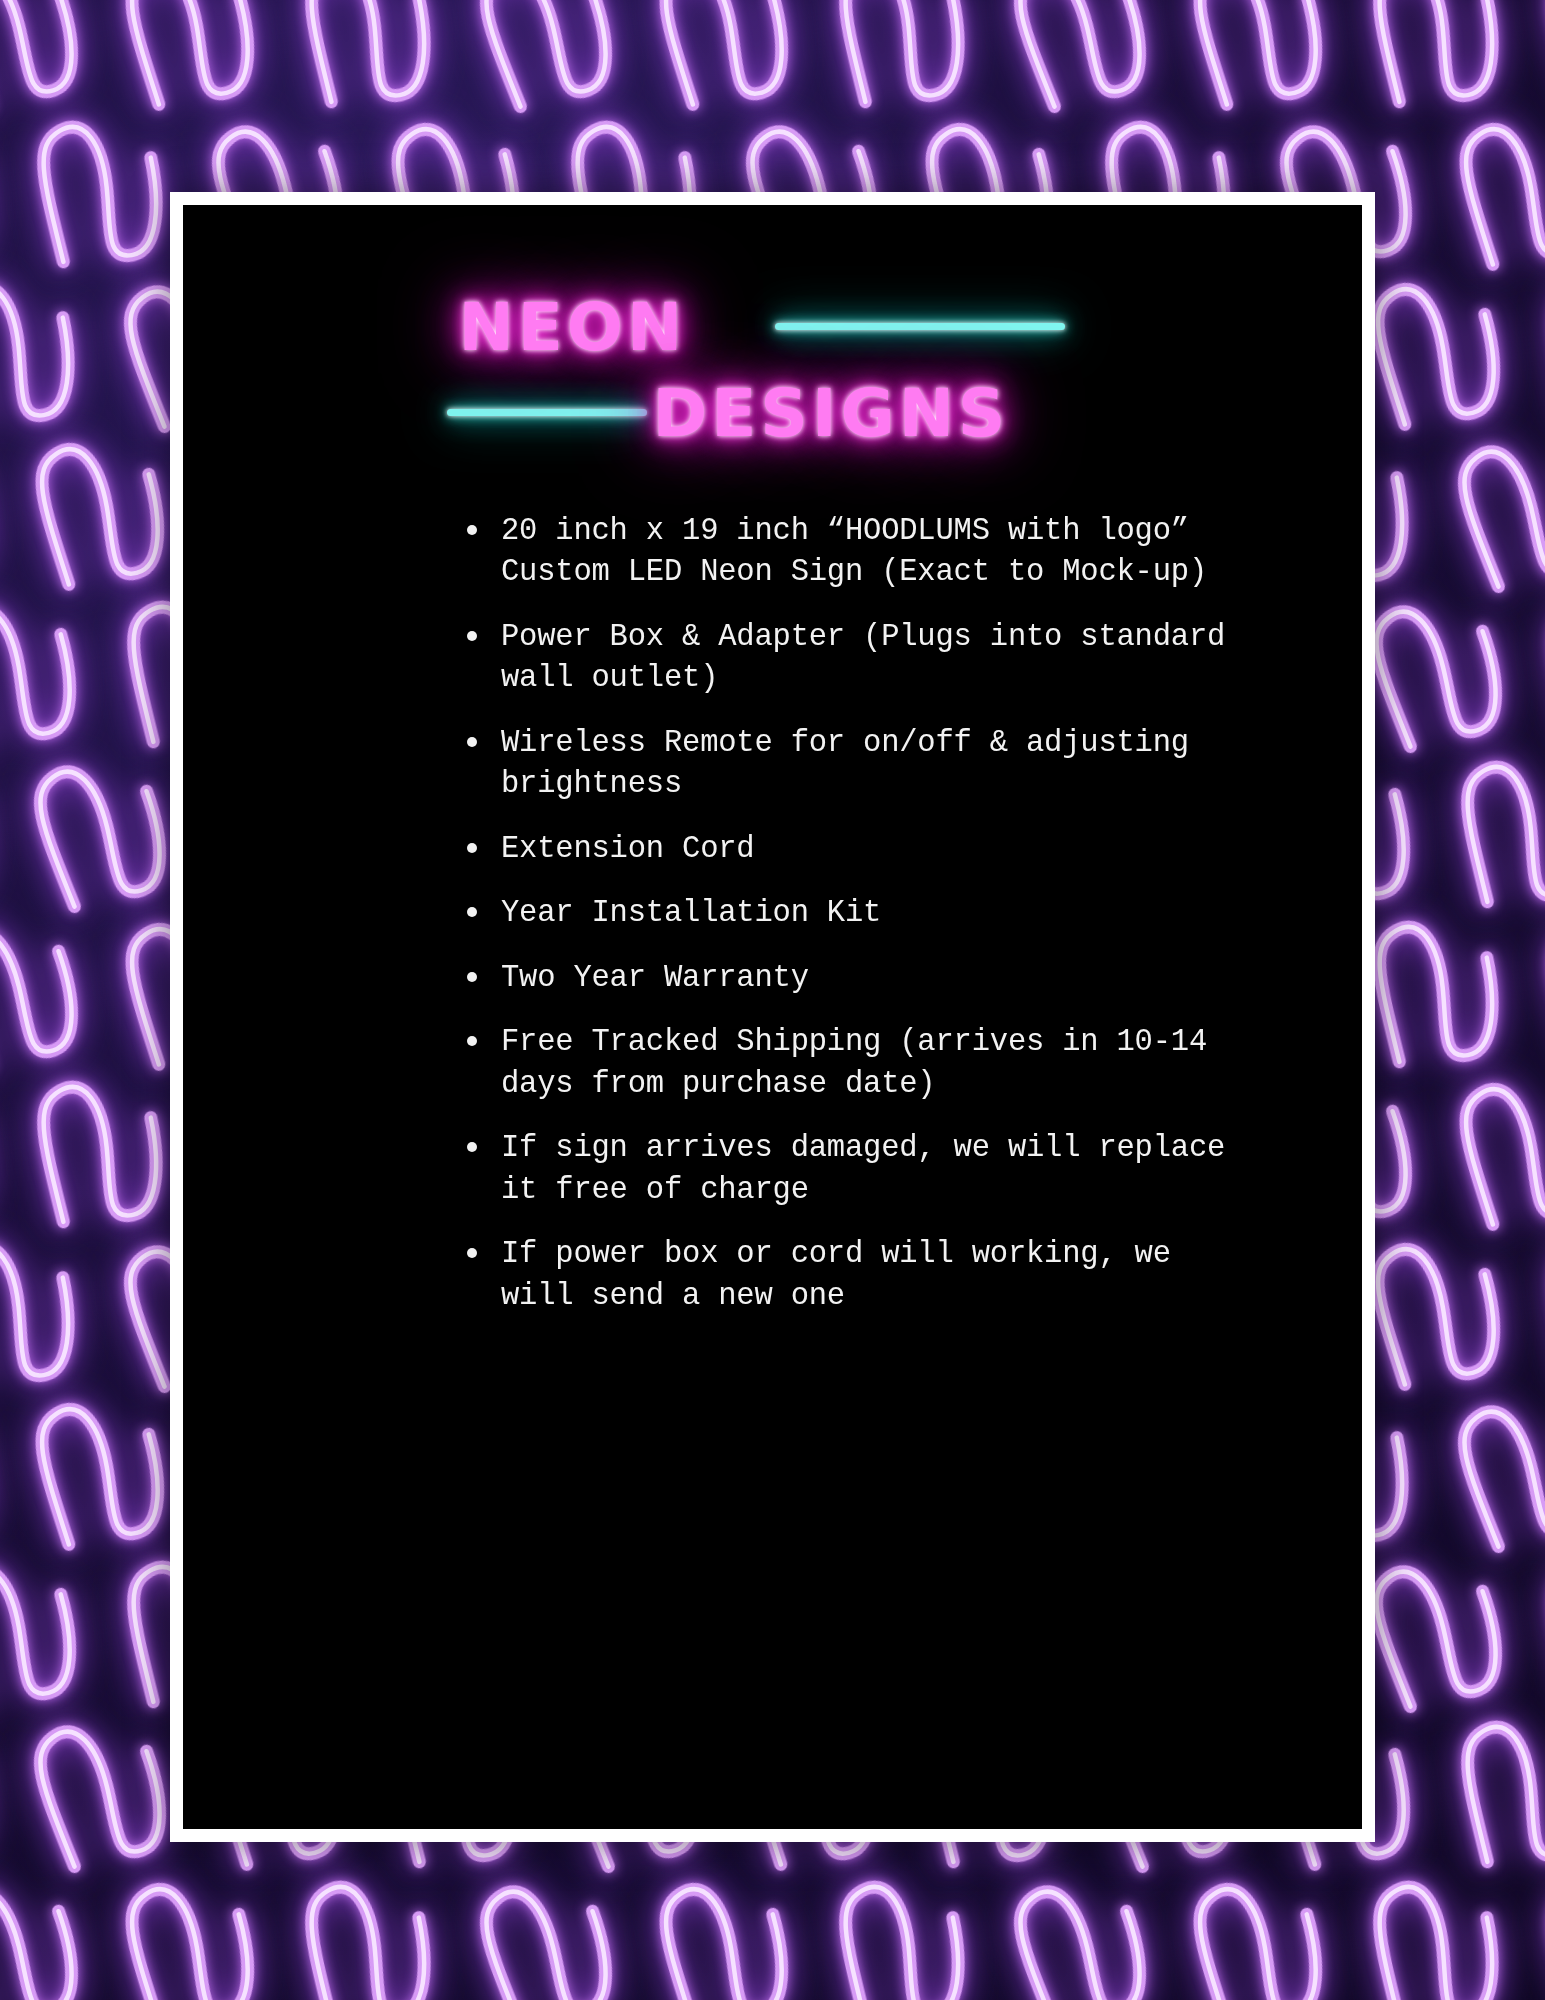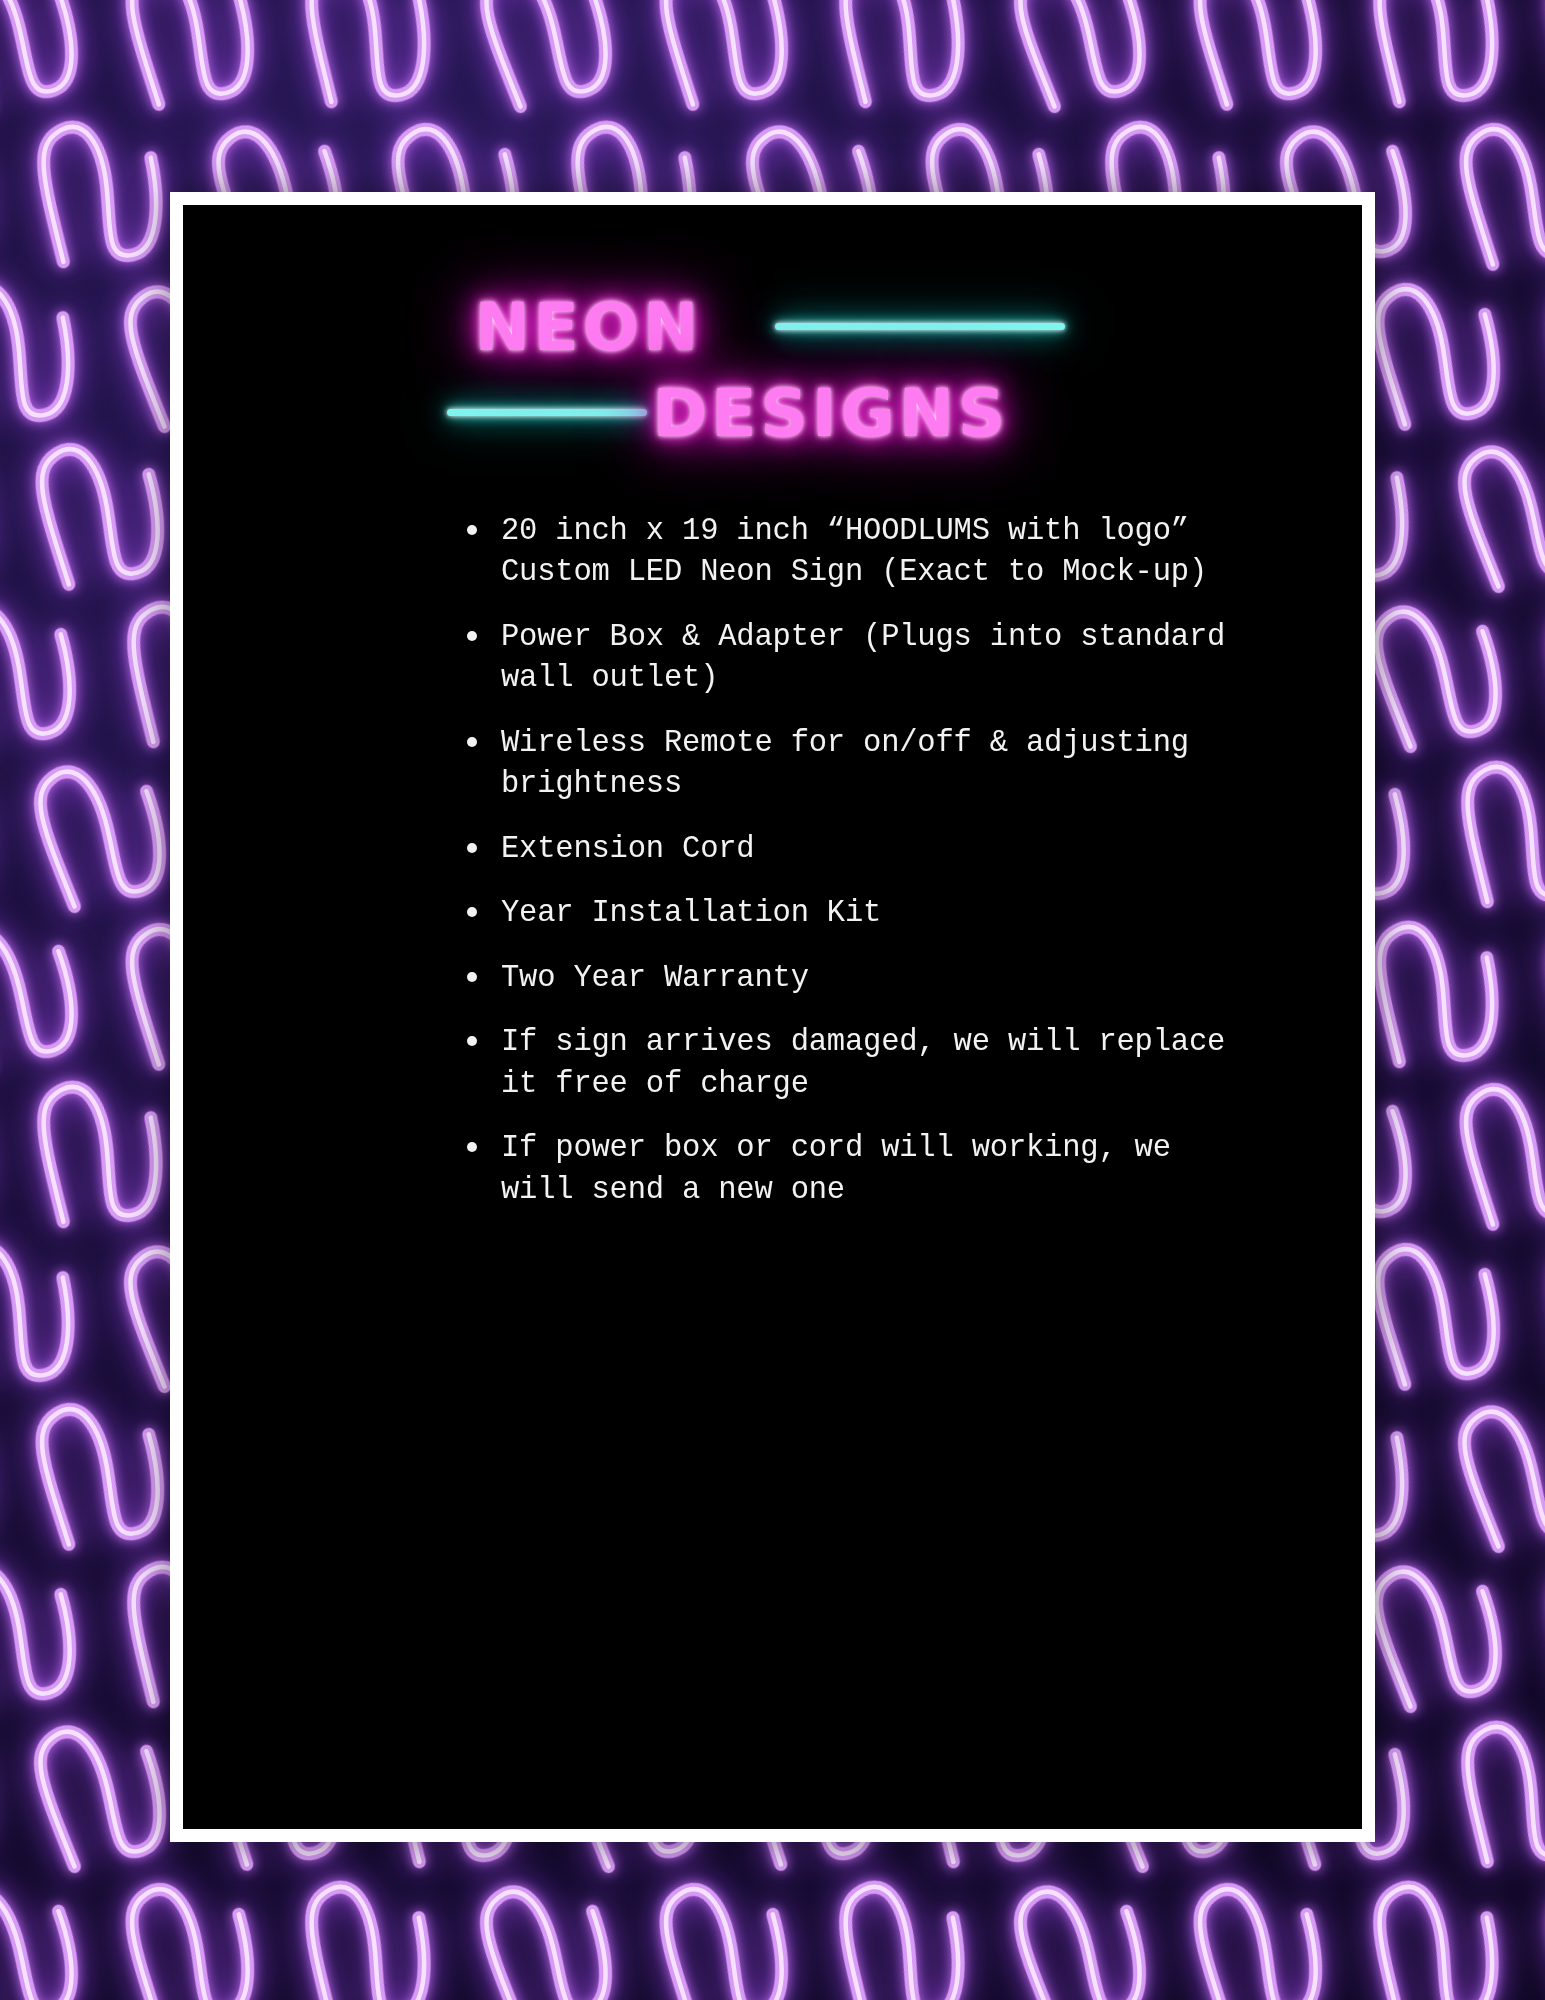--- a/index.html
+++ b/index.html
@@ -90,21 +90,21 @@
     font-size: 66px;
     letter-spacing: 4px;
     color: #ff7bf2;
     text-shadow:
       0 0 5px #fff,
       0 0 12px #ff4ae8,
       0 0 26px #ff22dd,
       0 0 48px #cc00bb,
       0 0 80px #aa0099;
   }
-  #logo-neon { left: 32px; top: 6px; }
+  #logo-neon { left: 16px; top: 6px; }
   #logo-designs { left: 210px; top: 92px; }
 
   .logo-bar {
     position: absolute;
     height: 7px;
     border-radius: 4px;
     background: #7ff6ef;
     box-shadow:
       0 0 5px #fff,
       0 0 12px #3ef0e6,
@@ -573,19 +573,20 @@
       </div>
 
 
       <ul id="included-list">
           <li><span class="dot"></span><span>20 inch x 19 inch “HOODLUMS with logo” Custom LED Neon Sign (Exact to Mock-up)</span></li>
           <li><span class="dot"></span><span>Power Box &amp; Adapter (Plugs into standard wall outlet)</span></li>
           <li><span class="dot"></span><span>Wireless Remote for on/off &amp; adjusting brightness</span></li>
           <li><span class="dot"></span><span>Extension Cord</span></li>
           <li><span class="dot"></span><span>Year Installation Kit</span></li>
           <li><span class="dot"></span><span>Two Year Warranty</span></li>
+          <li><span class="dot"></span><span>Free Tracked Shipping (arrives in 10-14 days from purchase date)</span></li>
           <li><span class="dot"></span><span>If sign arrives damaged, we will replace it free of charge</span></li>
           <li><span class="dot"></span><span>If power box or cord will working, we will send a new one</span></li>
         </ul>
 
     </div>
   </div>
 </div>
 
 </body></html>

